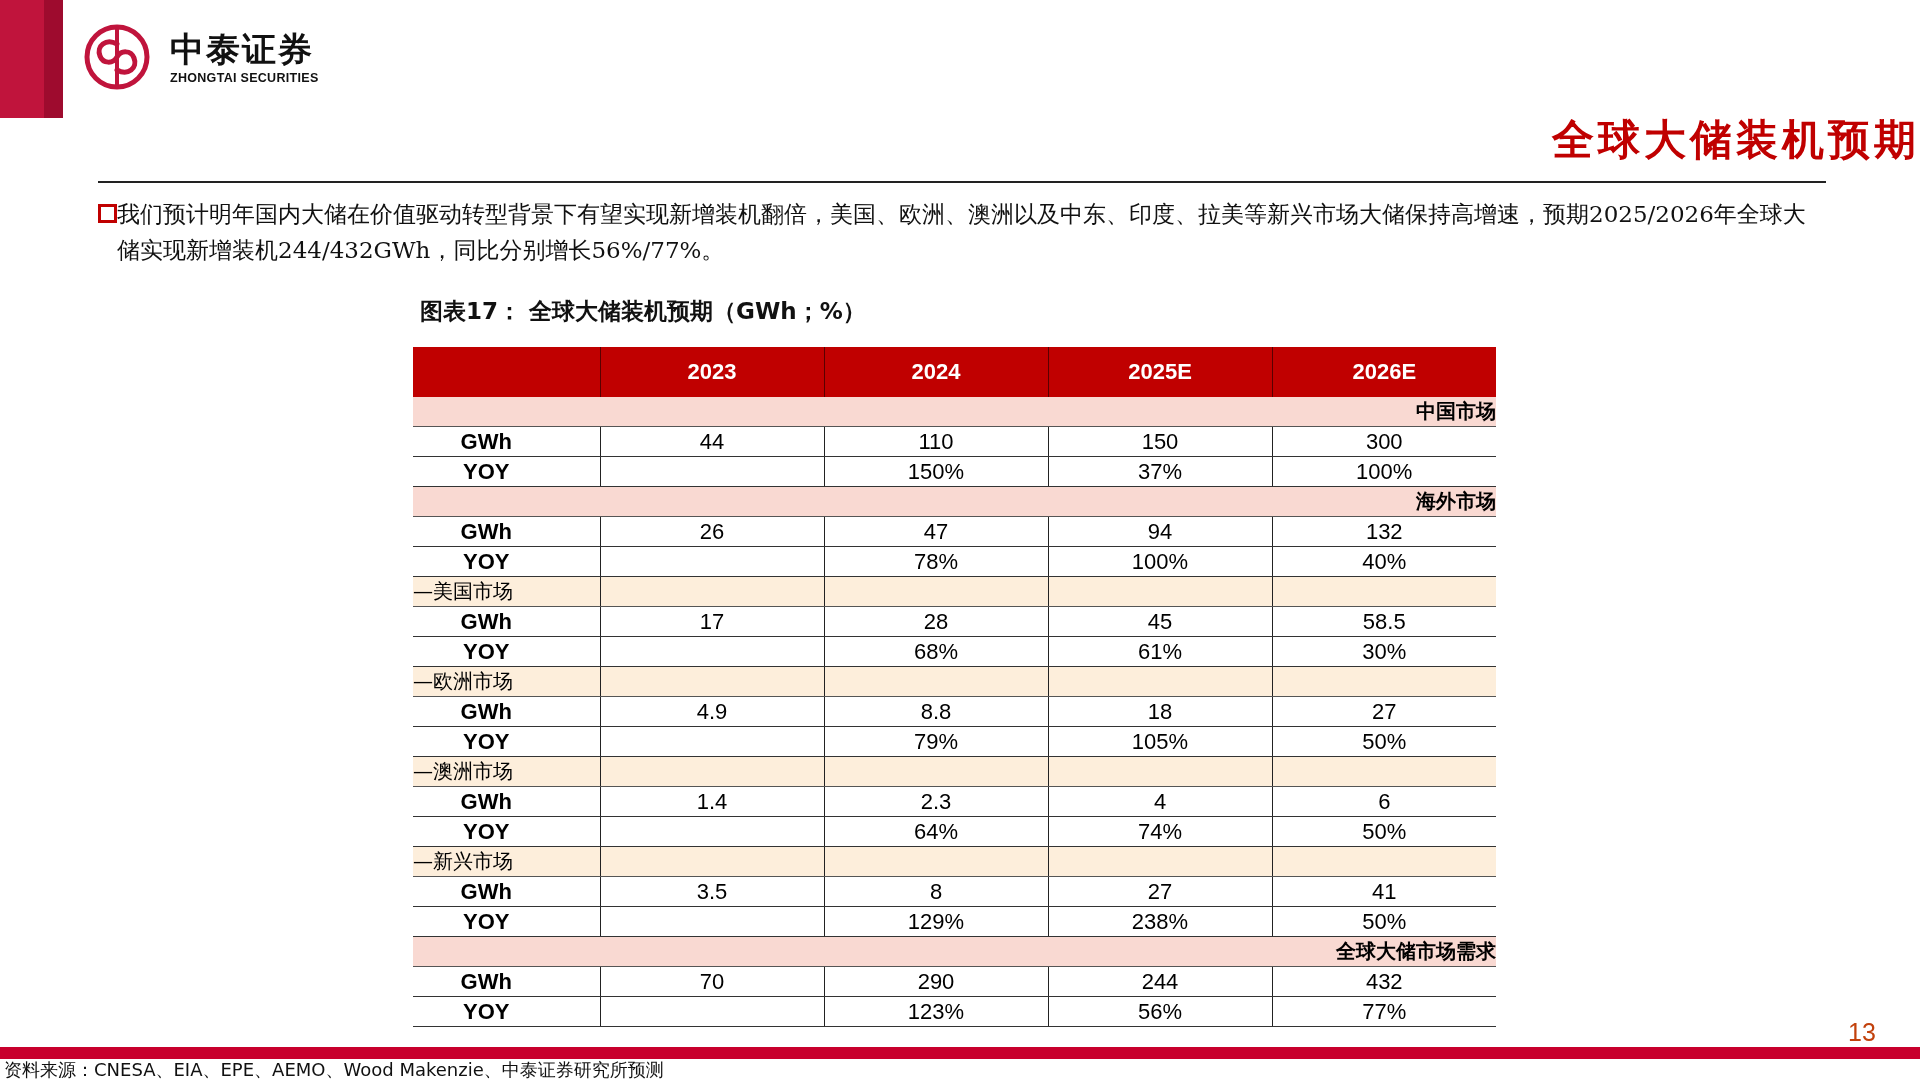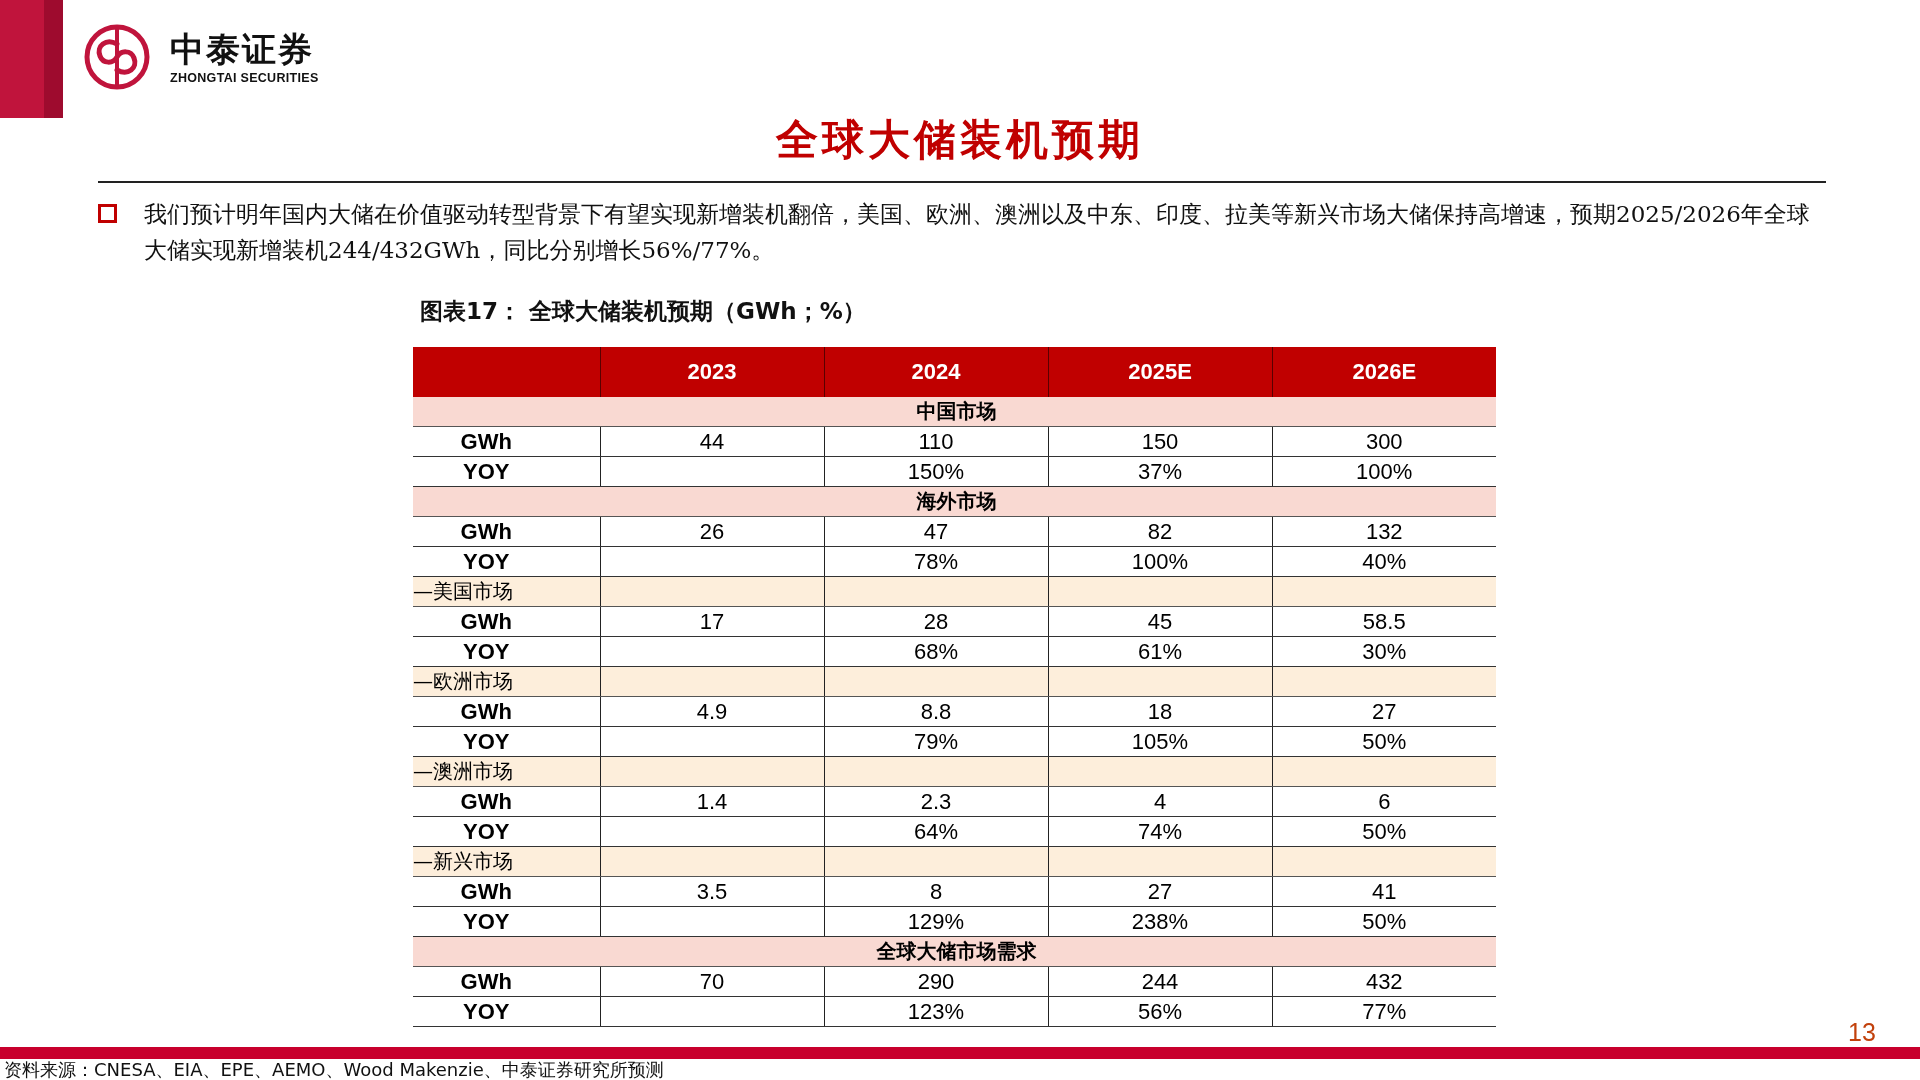--- a/index.html
+++ b/index.html
@@ -12,32 +12,32 @@
   .side-bar { position: absolute; left: 0; top: 0; width: 44px; height: 118px; background: #C0143C; }
   .side-bar-dark { position: absolute; left: 44px; top: 0; width: 19px; height: 118px; background: #9E0B2E; }
 
   .logo { position: absolute; left: 84px; top: 24px; display: flex; align-items: center; }
   .logo-mark { width: 66px; height: 66px; }
   .logo-text { margin-left: 20px; display: flex; flex-direction: column; }
   .logo-cn { font-size: 34px; font-weight: bold; letter-spacing: 2px; line-height: 40px; color: #111; font-family: "DejaVu Sans", sans-serif; }
   .logo-en { font-size: 12.5px; font-weight: bold; letter-spacing: 0.3px; color: #111; margin-top: 2px; }
 
   .page-title {
-    position: absolute; left: 0; width: 1920px; top: 112px; text-align: center;
+    position: absolute; left: 0; width: 1920px; top: 112px; text-align: right;
     font-size: 42px; color: #C00000; font-family: "DejaVu Serif", serif; font-weight: bold;
     letter-spacing: 4px;
   }
   .divider { position: absolute; left: 98px; top: 181px; width: 1728px; height: 2px; background: #222; }
 
   .bullet-para { position: absolute; left: 98px; top: 196px; width: 1730px; display: flex; }
   .bullet-box {
     width: 13px; height: 13px; border: 3px solid #C00000; margin-top: 8px; flex: 0 0 auto;
   }
   .bullet-text {
-    margin-left: 27px; font-size: 23px; line-height: 36px; color: #111;
+    font-size: 23px; line-height: 36px; color: #111;
     font-family: "DejaVu Serif", serif;
   }
 
   .caption {
     position: absolute; left: 420px; top: 296px; font-size: 23px; font-weight: bold; color: #111;
     font-family: "DejaVu Sans", sans-serif;
   }
 
   table.data-table {
     position: absolute; left: 413px; top: 347px; width: 1083px;
@@ -47,21 +47,21 @@
   table.data-table col.c0 { width: 187px; }
   table.data-table col.cn { width: 224px; }
   .data-table th {
     background: #C00000; color: #fff; font-weight: bold; height: 30px; padding: 10px;
     border-left: 1px solid #5a0000; text-align: center; font-size: 22px;
   }
   .data-table th:first-child { border-left: none; }
   .data-table td { height: 29px; padding: 0; text-align: center; border-bottom: 1.5px solid #333; }
   .data-table td + td { border-left: 1.5px solid #222; }
   .data-table tr.section td {
-    background: #F9D9D2; text-align: center; font-weight: bold; font-family: "DejaVu Serif", serif;
+    background: #F9D9D2; text-align: right; font-weight: bold; font-family: "DejaVu Serif", serif;
     font-size: 20px; padding-left: 4px; border-bottom: 1.5px solid #555;
   }
   .data-table tr.subsection td { background: #FDEEDB; border-bottom: 1.5px solid #555; }
   .data-table tr.subsection td.label {
     text-align: left; font-family: "DejaVu Serif", serif; font-size: 20px; padding-left: 0;
   }
   .data-table td.metric { text-align: center; padding-right: 40px; font-weight: bold; }
 
   .page-number { position: absolute; left: 1848px; top: 1018px; font-size: 25px; color: #c2410c; }
   .bottom-bar { position: absolute; left: 0; top: 1047px; width: 1920px; height: 12px; background: #C8002D; }
@@ -130,21 +130,21 @@
         <td>37%</td>
         <td>100%</td>
       </tr>
       <tr class="section">
         <td colspan="5">海外市场</td>
       </tr>
       <tr>
         <td class="metric">GWh</td>
         <td>26</td>
         <td>47</td>
-        <td>82</td>
+        <td>94</td>
         <td>132</td>
       </tr>
       <tr>
         <td class="metric">YOY</td>
         <td></td>
         <td>78%</td>
         <td>100%</td>
         <td>40%</td>
       </tr>
       <tr class="subsection">

